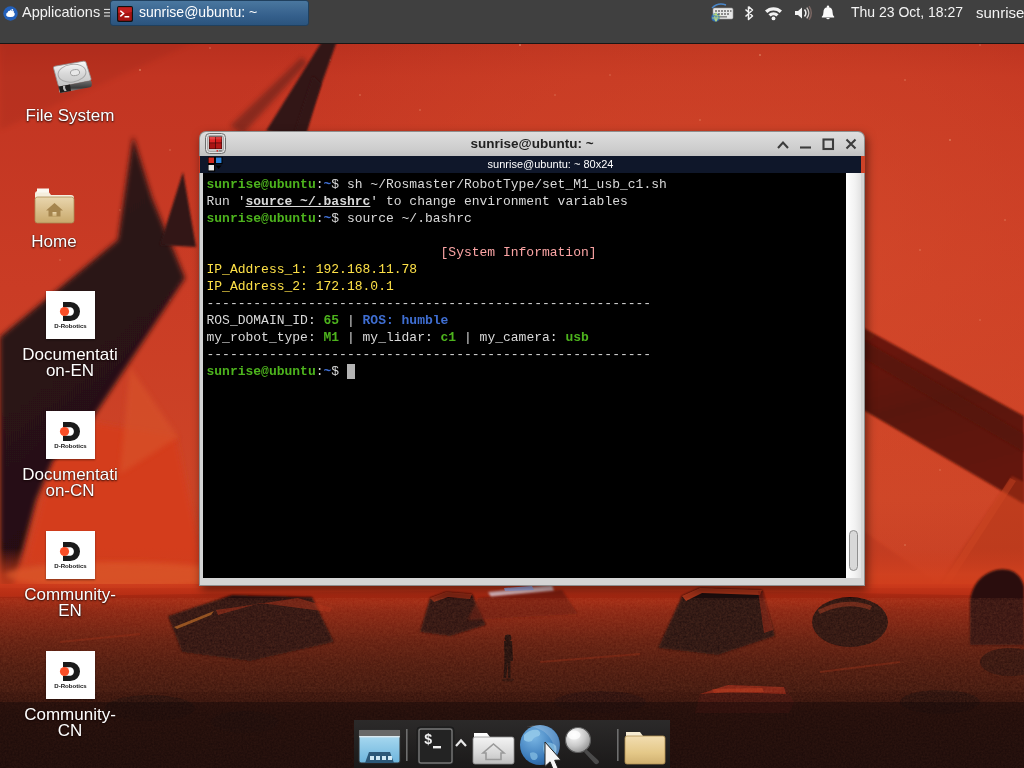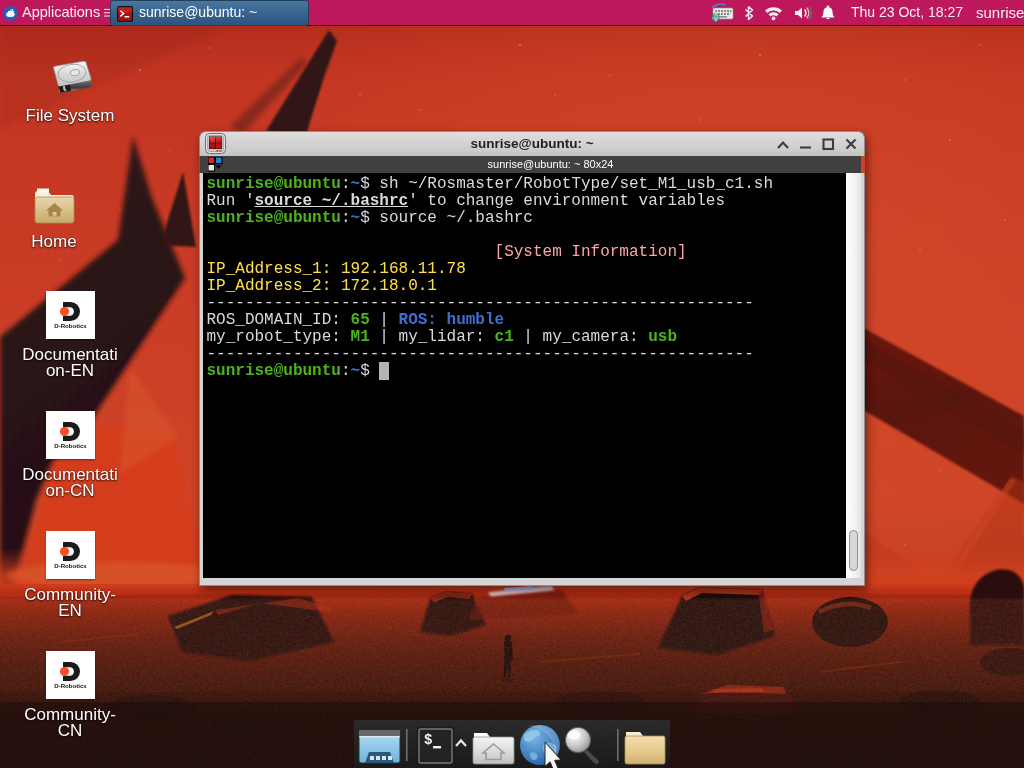--- a/index.html
+++ b/index.html
@@ -1,21 +1,21 @@
 <!DOCTYPE html>
 <html><head>
 <meta charset="utf-8">
 <style>
   * { margin:0; padding:0; box-sizing:border-box; }
   html,body { width:1024px; height:768px; overflow:hidden; background:#000; }
   body { font-family:"Liberation Sans", sans-serif; position:relative; }
   #wall { position:absolute; left:0; top:0; width:1024px; height:768px; }
   
-  #panel { position:absolute; left:0; top:0; width:1024px; height:26px;
-           background:#be185d; border-bottom:1px solid #191616; z-index:50;
+  #panel { position:absolute; left:0; top:0; width:1024px; height:44px;
+           background:#404040; border-bottom:1px solid #191616; z-index:50;
            color:#f4f4f4; }
   #applbl { position:absolute; left:22px; top:4px; font-size:14.5px; color:#f2f2f2; }
   #clock  { position:absolute; left:851px; top:4px; font-size:14px; color:#f4f4f4; }
   #user   { position:absolute; left:976px; top:4px; font-size:15px; color:#f4f4f4; }
   #winbtn { position:absolute; left:110px; top:0px; width:199px; height:26px;
             background:linear-gradient(#4a779f,#35608c 60%,#2b547e);
             border-radius:3px; border:1px solid #20405e; }
   #winbtn span { position:absolute; left:28px; top:3px; font-size:14px; color:#fff; }
   
   .dicon { position:absolute; width:100px; text-align:center; z-index:10; }
@@ -26,37 +26,37 @@
   
   #term { position:absolute; left:199px; top:131px; width:666px; height:455px;
           z-index:20; border-radius:7px 7px 2px 2px;
           box-shadow:2px 4px 10px rgba(0,0,0,.5); }
   #tbar { position:absolute; left:0; top:0; width:666px; height:25px;
           background:linear-gradient(#dedede,#cccccc 75%,#c2c2c2);
           border:1px solid #8e8e8e; border-bottom:none; border-radius:7px 7px 0 0; }
   #ttl  { position:absolute; width:100%; text-align:center; top:4px;
           font-size:13.5px; font-weight:bold; color:#222; }
   #redbar { position:absolute; left:1px; top:25px; width:661px; height:17px;
-            background:#404040; }
+            background:#0f172a; }
   #redbar .t { position:absolute; left:20px; width:100%; text-align:center; top:2px;
                font-size:11px; color:#fff; }
   #tblack { position:absolute; left:4px; top:42px; width:643px; height:405px;
             background:#000; }
   #tscroll { position:absolute; left:647px; top:42px; width:15px; height:405px;
              background:linear-gradient(90deg,#ffffff,#f2f2f2 60%,#e2e2e2); }
   #thumb { position:absolute; left:2.5px; top:357px; width:9px; height:41px;
            background:#d8d8d8; border:1px solid #8f8f8f; border-radius:5px; }
   #tbot { position:absolute; left:0px; top:447px; width:666px; height:8px;
           background:#d4d4d4; border:1px solid #8e8e8e; border-top:none; }
   #tright { position:absolute; left:662px; top:42px; width:4px; height:405px;
             background:#d4d4d4; border-right:1px solid #8e8e8e; }
   #tleft { position:absolute; left:0px; top:42px; width:4px; height:405px;
            background:#d4d4d4; border-left:1px solid #8e8e8e; }
   pre.term { position:absolute; left:3.5px; top:2.5px;
-             font-family:"Liberation Mono", monospace; font-size:16px;
+             font-family:"Liberation Mono", monospace; font-size:13px;
              line-height:17px; color:#d9d9d9; }
   pre.term b { font-weight:bold;text-decoration:underline; }
   .gg { color:#4db31d; font-weight:bold; }
   .bb { color:#3f6ed2; font-weight:bold; }
   .yy { color:#fde047; }
   .rr { color:#fca5a5; }
   .cur { background:#b4b4b4; color:#b4b4b4; }
   
   #dock { position:absolute; left:354px; top:720px; width:316px; height:48px;
           background:linear-gradient(rgba(44,44,44,.92),rgba(26,26,26,.92)); z-index:30; }

